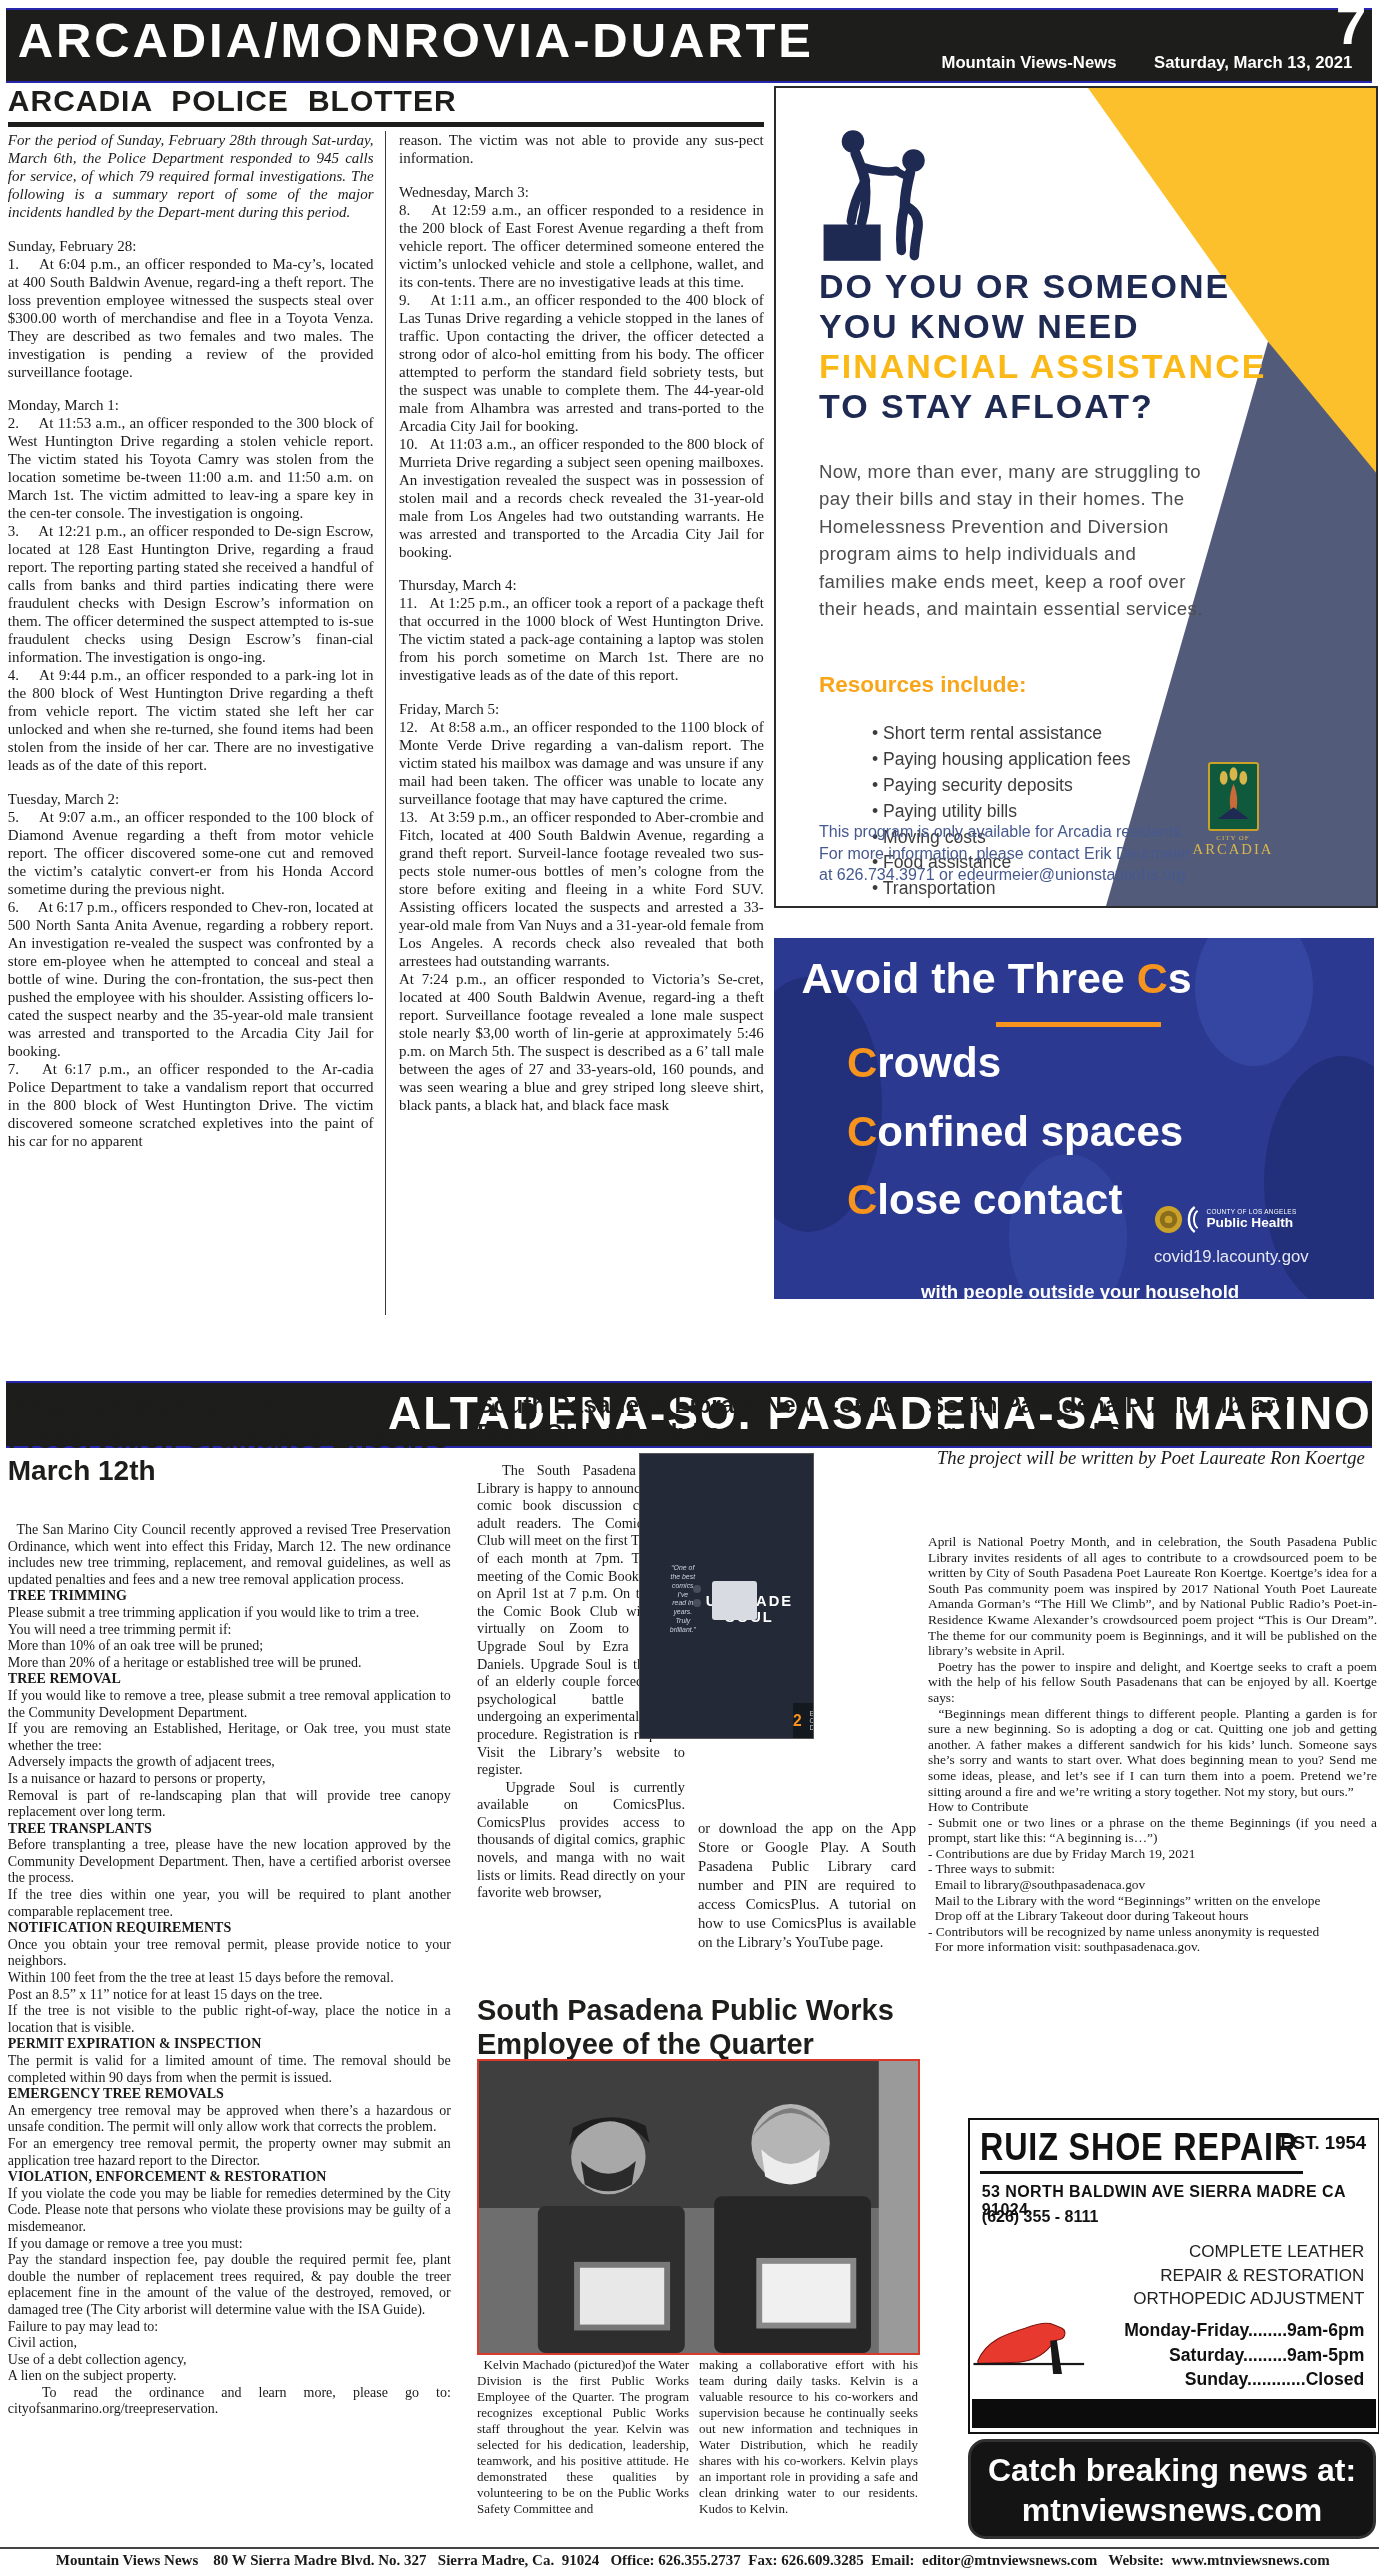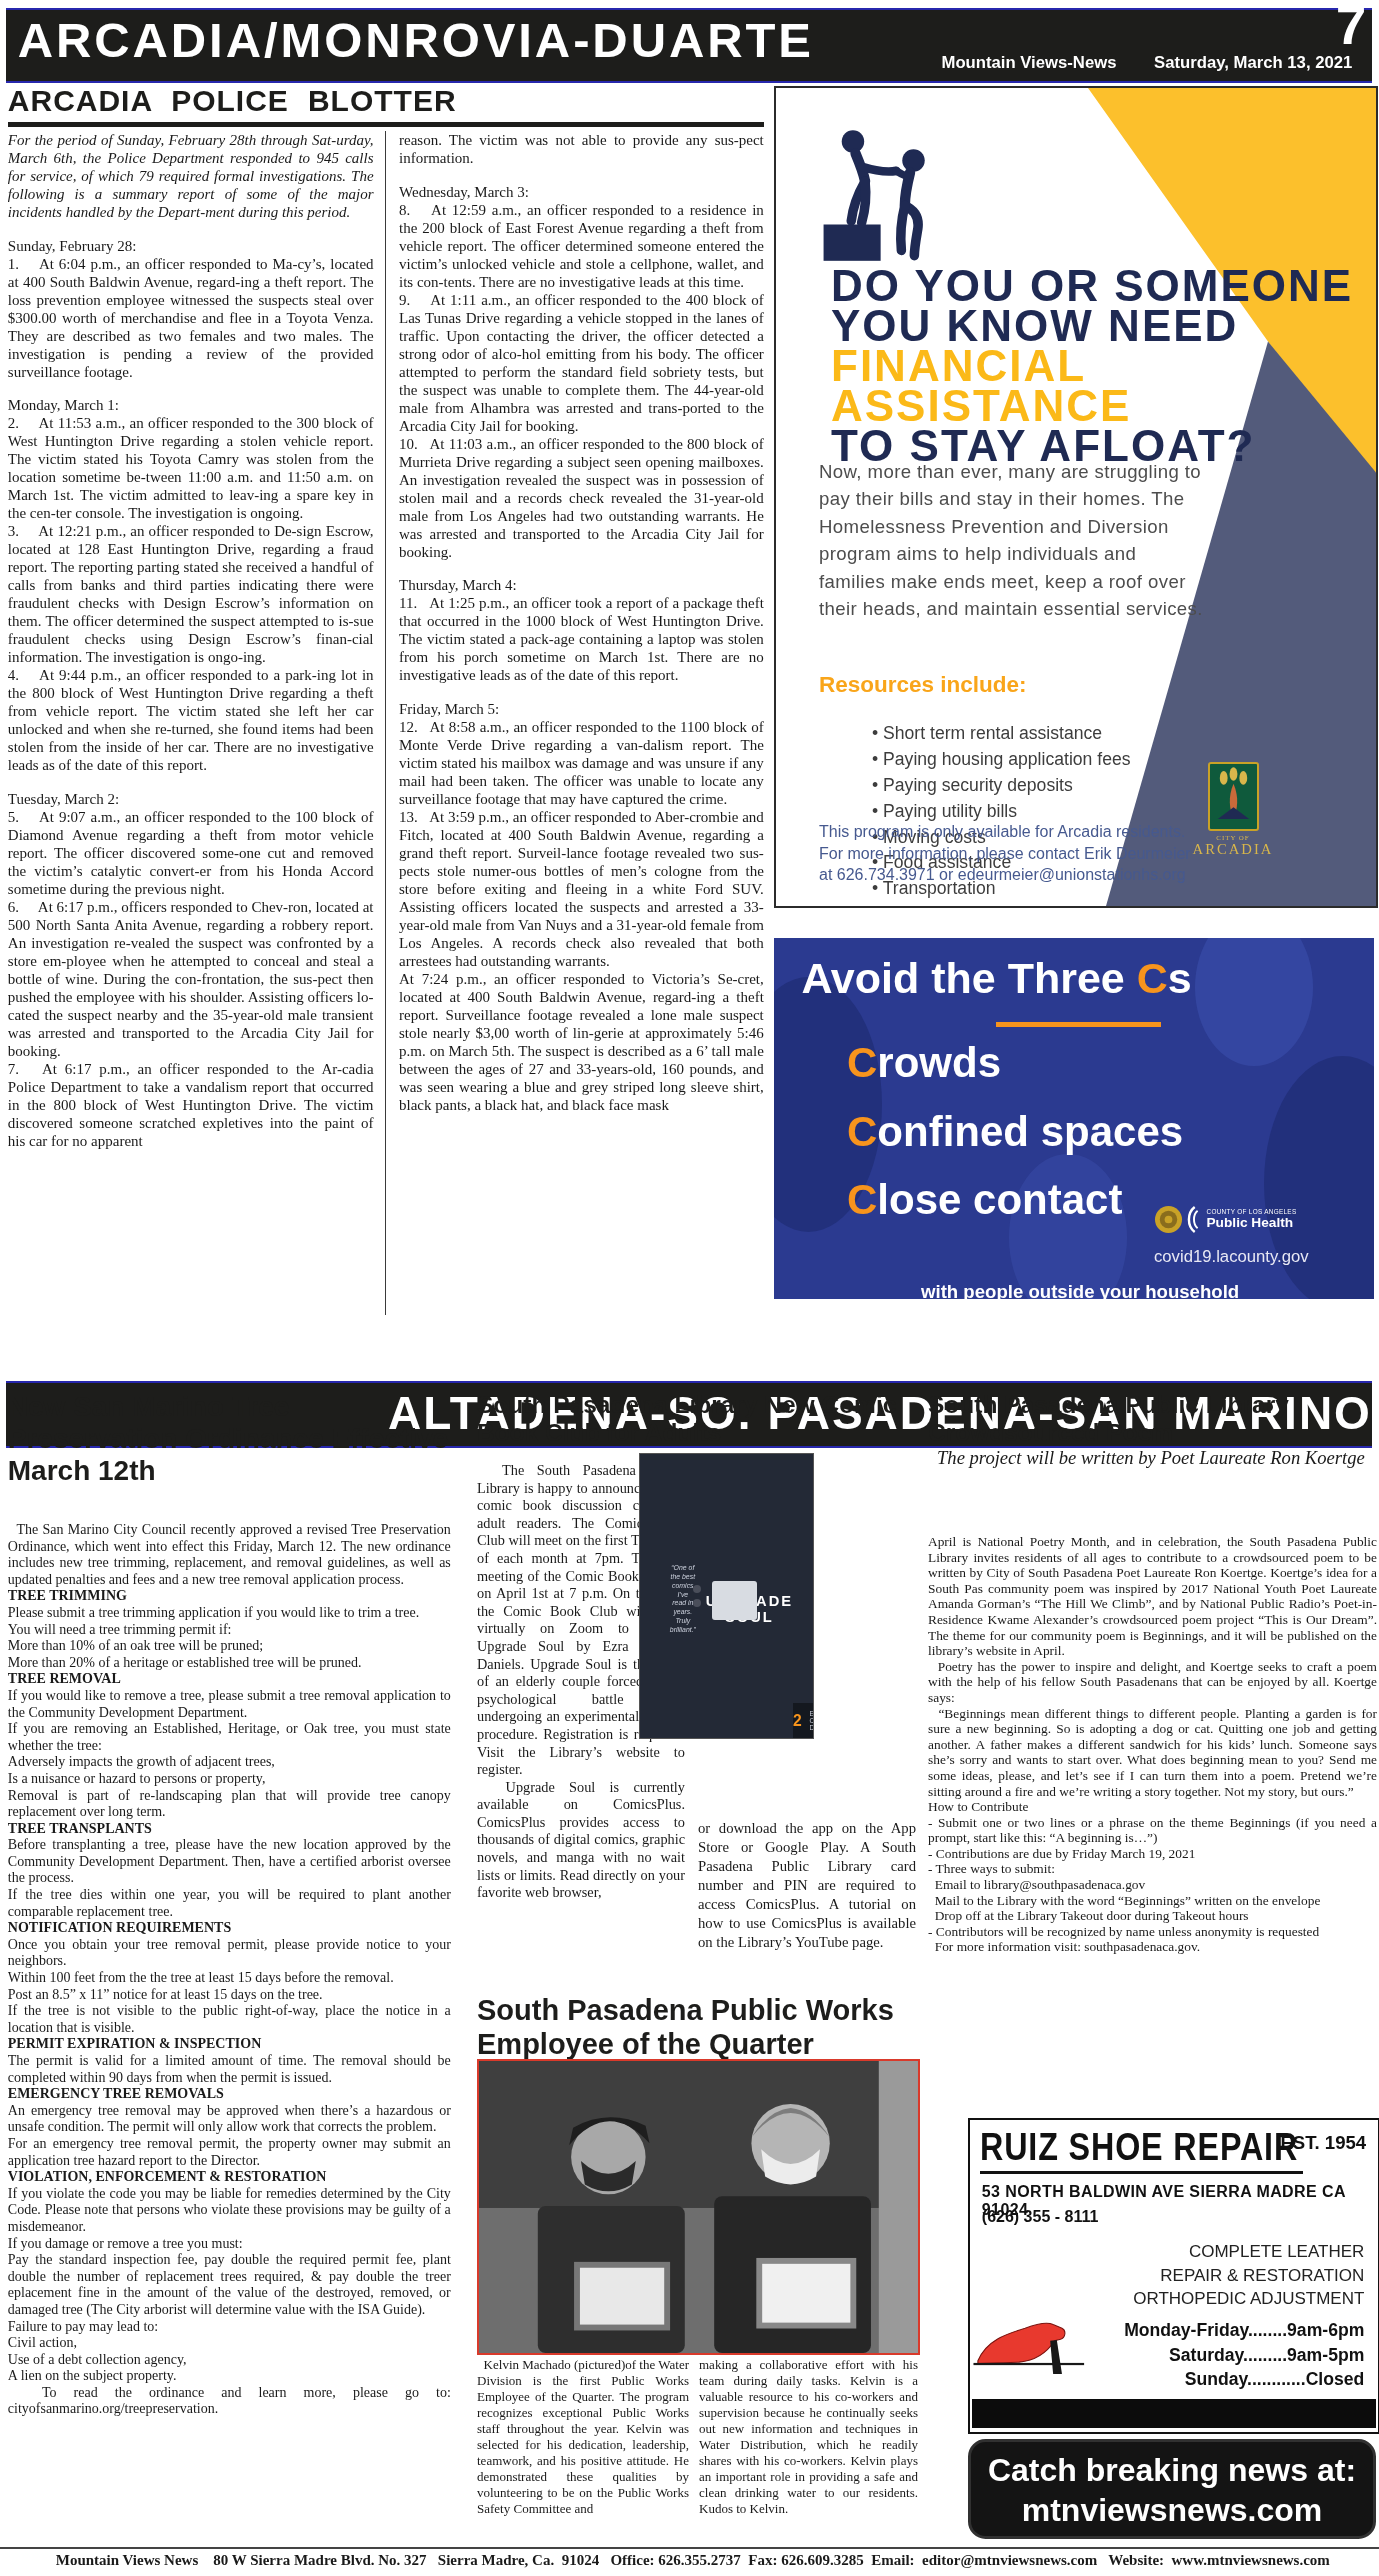--- a/index.html
+++ b/index.html
@@ -31,21 +31,21 @@
   .art p.i{font-style:italic;}
   .art p.gap{height:15.7px;}
   
   .ad1{position:absolute;left:774px;top:86px;width:600px;height:818px;background:#fff;
        border:2px solid #2b2b2b;overflow:hidden;font-family:"Liberation Sans",sans-serif;}
   .ad1-tri{position:absolute;left:0;top:0;width:100%;height:100%;background:#fcc02c;
            clip-path:polygon(52% 0,100% 0,100% 51%,82% 31%);}
   .ad1-band{position:absolute;left:0;top:0;width:100%;height:100%;background:#535b7b;
             clip-path:polygon(82% 31%,100% 47%,100% 100%,55% 100%);}
   .ad1-icon{position:absolute;left:37px;top:31px;width:137px;height:147px;}
-  .ad1-h{position:absolute;left:43px;top:178px;font-weight:700;font-size:44px;line-height:40px;letter-spacing:2px;margin-left:12px;}
+  .ad1-h{position:absolute;left:43px;top:178px;font-weight:700;font-size:34px;line-height:40px;letter-spacing:2px;}
   .ad1-h .n{color:#1f2a53;} .ad1-h .y{color:#fbb918;}
   .ad1-body{position:absolute;left:43px;top:370px;width:421px;color:#4d4d4d;
             font-size:18.6px;line-height:27.4px;letter-spacing:0.4px;white-space:pre-line;}
   .ad1-res{position:absolute;left:43px;top:584px;color:#f9a51a;font-weight:700;font-size:22.5px;}
   .ad1-list{position:absolute;left:94px;top:623px;font-size:17.6px;color:#3d3d3d;margin-top:12px;}
   .ad1-list p{margin:0 0 4.9px 0;padding-left:15.7px;text-indent:-13.7px;}
   .ad1-list p::before{content:"•  ";color:#3d3d3d;}
   .ad1-foot{position:absolute;left:43px;top:733px;width:392px;color:#46598f;
             font-size:16px;line-height:21.6px;white-space:pre-line;}
   .arc-logo{position:absolute;left:412px;top:674px;width:90px;text-align:center;}

